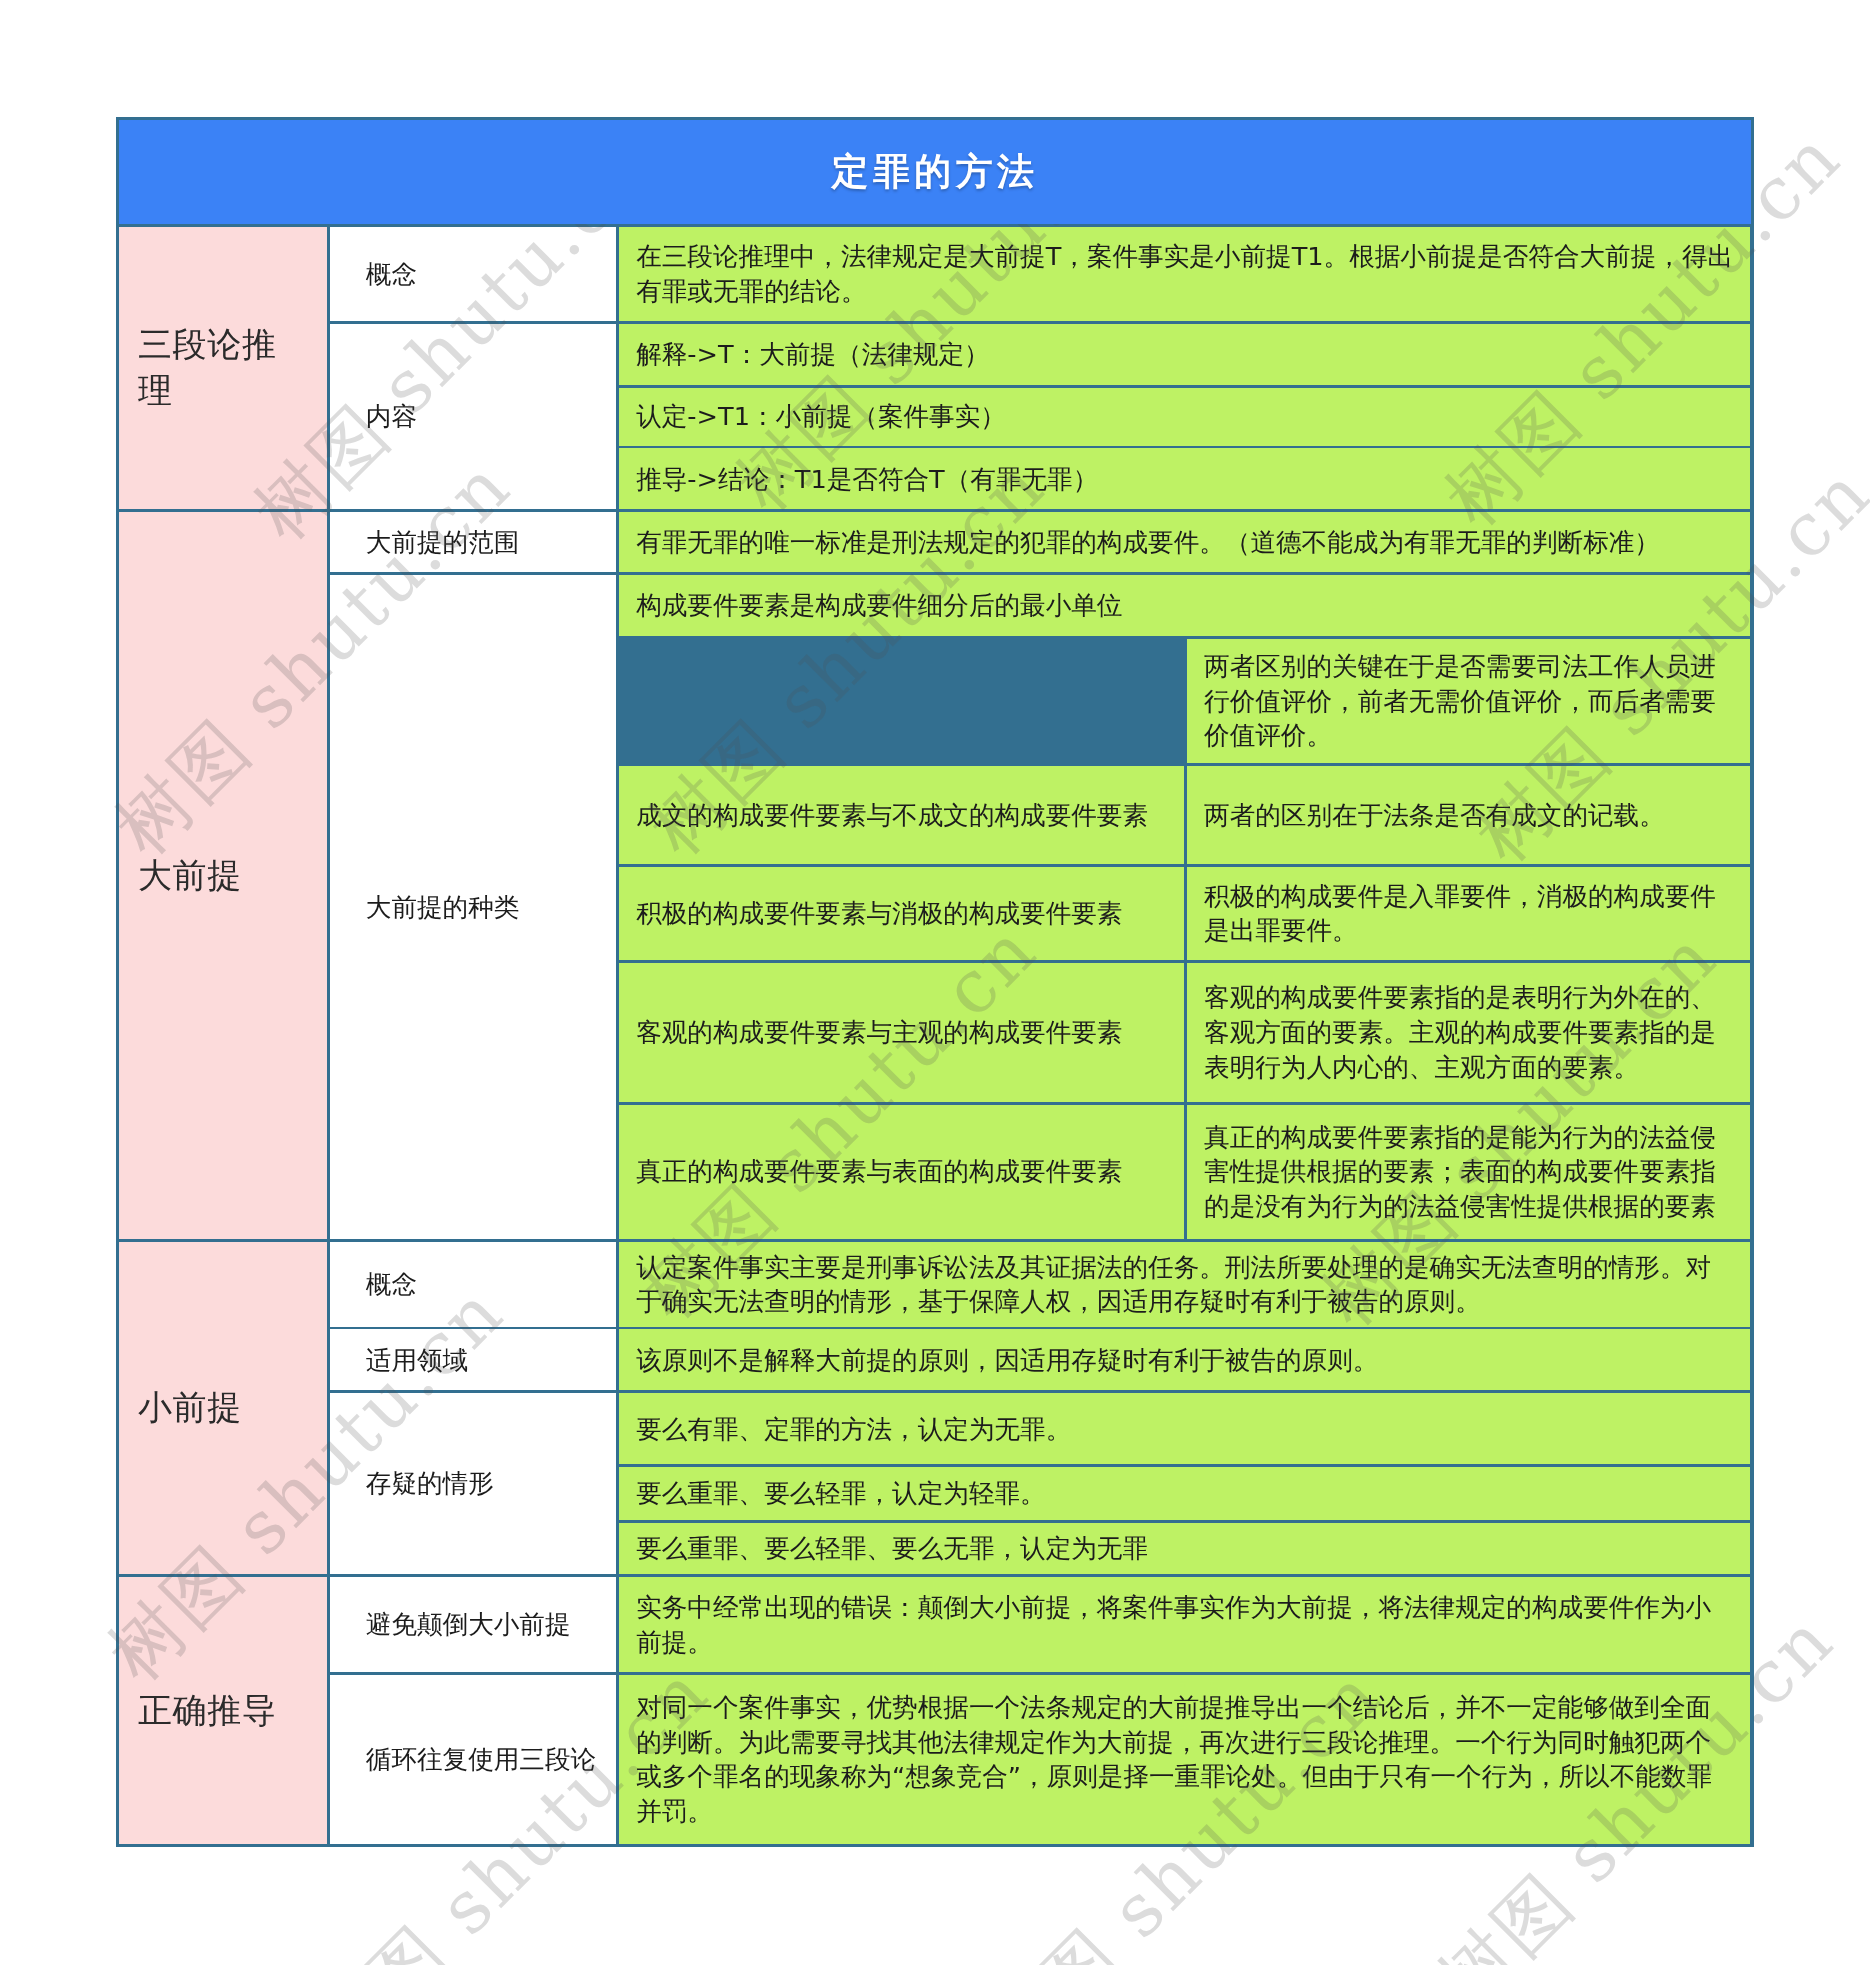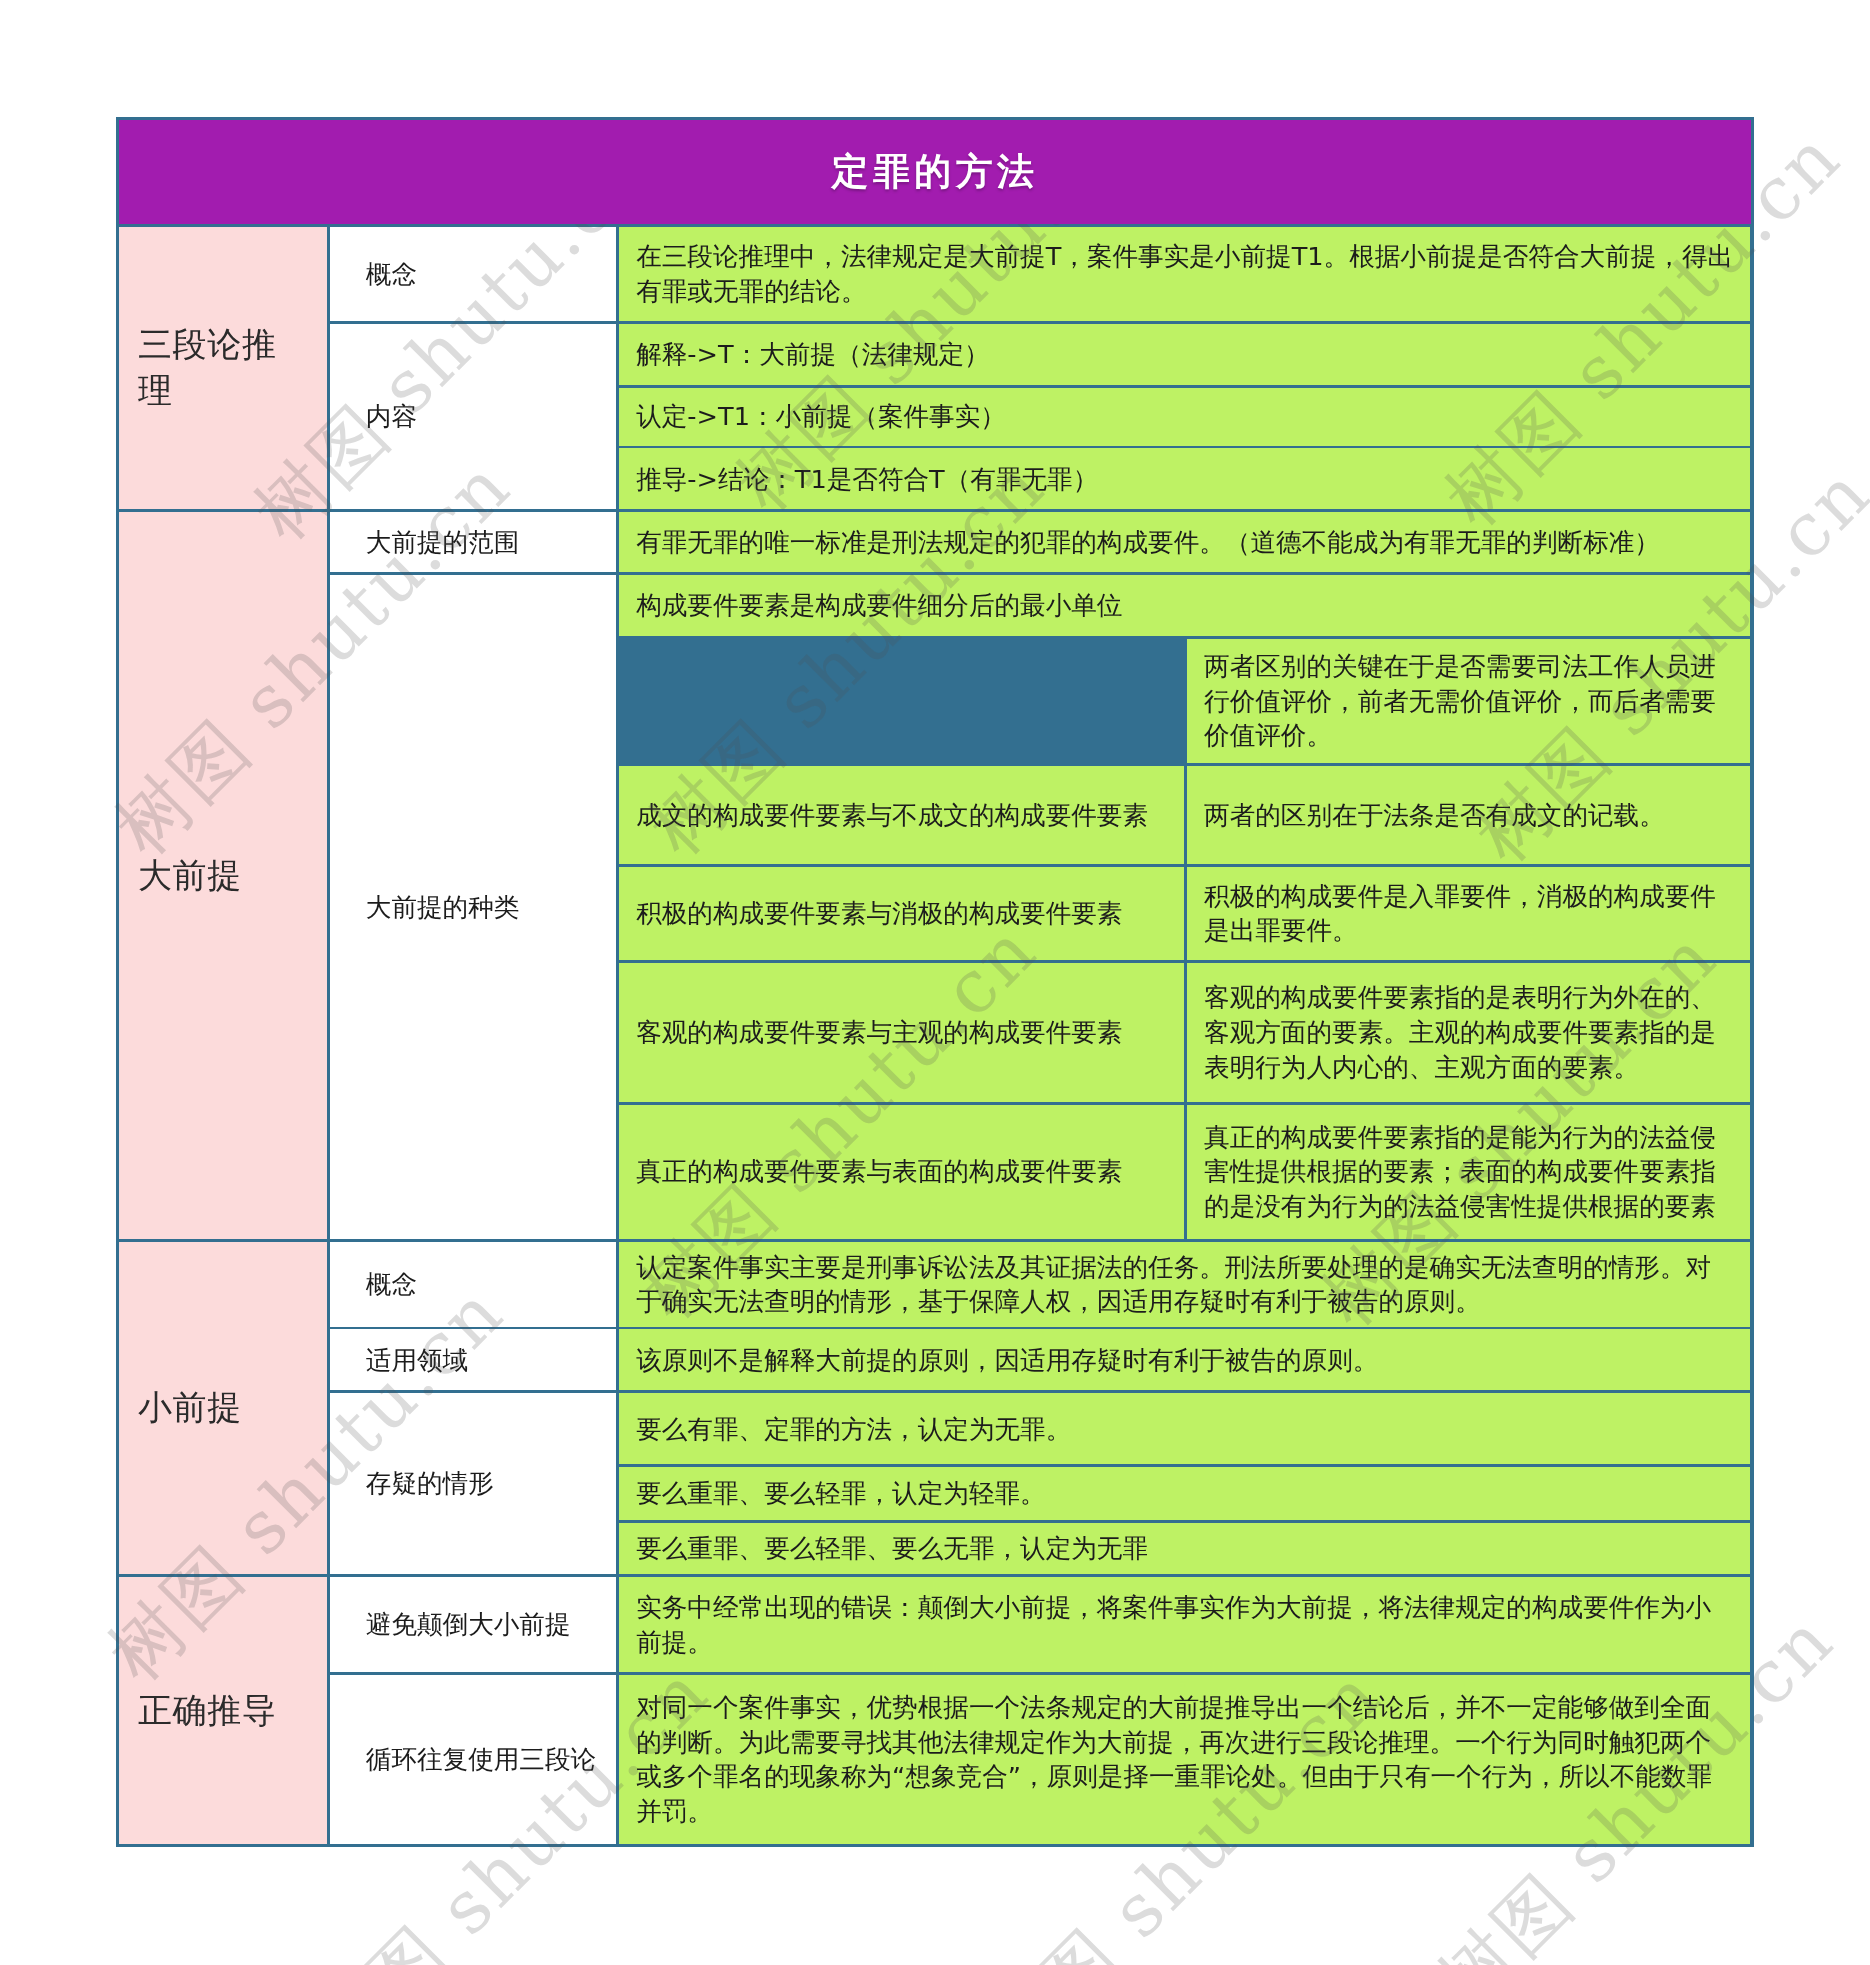--- a/index.html
+++ b/index.html
@@ -21,21 +21,21 @@
   }
 
   
   .sheet{
     position:absolute;left:116px;top:117px;width:1638px;
     background:#336f90;           
     padding:2.9px;box-sizing:border-box;
   }
   .hdr{
     position:relative;z-index:10;
-    height:104px;background:#a21caf;
+    height:104px;background:#3b82f6;
     display:flex;align-items:center;justify-content:center;
   }
   .hdr-title{
     color:#ffffff;font-size:37px;font-weight:bold;letter-spacing:4.4px;
     text-shadow:0 2.2px 2.9px rgba(0,0,0,0.25);
   }
   .grid{
     margin-top:2.9px;
     display:grid;gap:2.9px;
     grid-template-columns:208px 286px 565px 563px;

